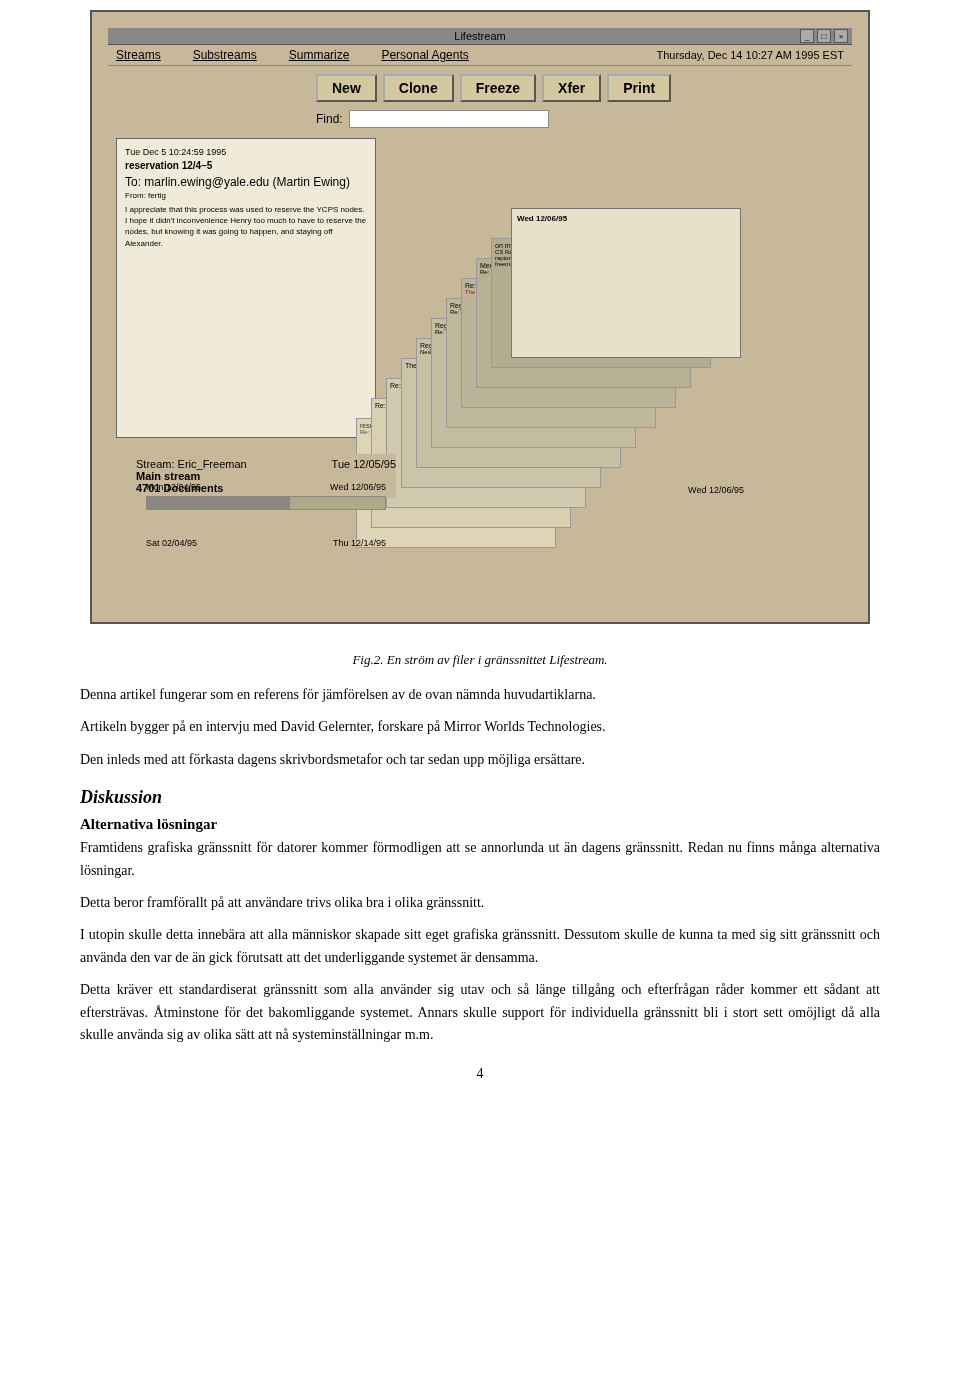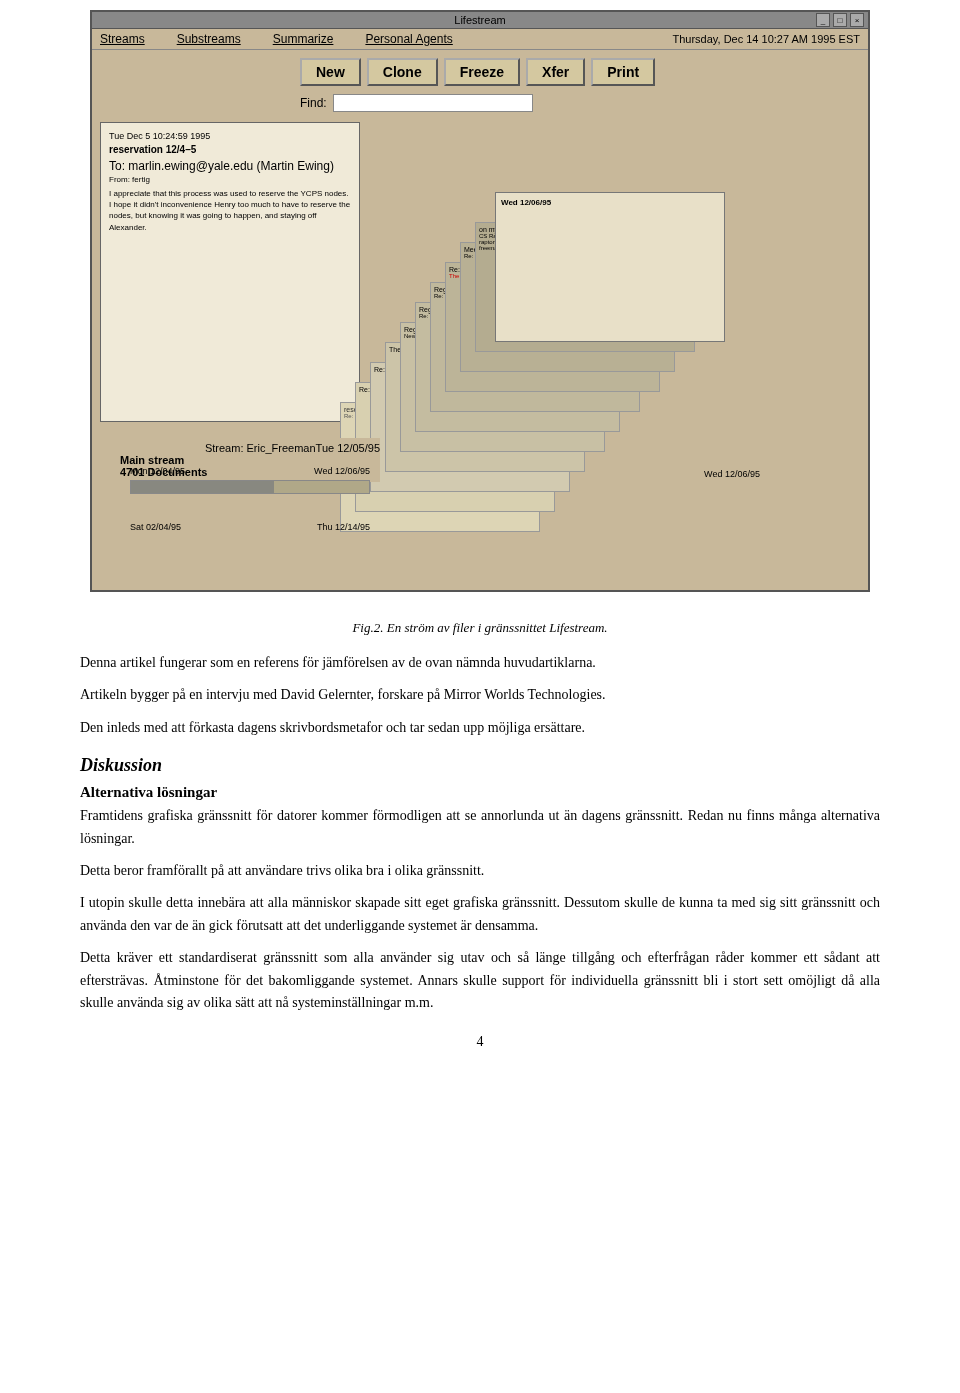--- a/index.html
+++ b/index.html
@@ -10,21 +10,21 @@
       min-height: 1393px;
       color: #000000;
     }
 
     
     .screenshot-container {
       width: 780px;
       margin: 10px auto;
       border: 2px solid #555;
       background: #c8b89a;
-      padding: 0;
+      padding: 16px;
     }
 
     
     .title-bar {
       background: #888;
       display: flex;
       align-items: center;
       justify-content: center;
       padding: 2px 6px;
       font-size: 11px;
@@ -331,21 +331,21 @@
 
       <div class="main-card">
         <div class="main-card-date">Tue Dec 5 10:24:59 1995</div>
         <div class="main-card-subject">reservation 12/4–5</div>
         <div style="font-size:12px; margin-bottom:2px;">To: marlin.ewing@yale.edu (Martin Ewing)</div>
         <div style="font-size:8px; margin-bottom:4px;">From: fertig</div>
         <div class="main-card-body">I appreciate that this process was used to reserve the YCPS nodes. I hope it didn't inconvenience Henry too much to have to reserve the nodes, but knowing it was going to happen, and staying off Alexander.</div>
       </div>
 
       <div class="stream-info">
-        <div style="display:flex; justify-content:flex-end; width:260px;">
+        <div style="display:flex; justify-content:space-between; width:260px;">
           <span>Stream: Eric_Freeman</span>
           <span>Tue 12/05/95</span>
         </div>
         <div class="stream-info-bold">Main stream</div>
         <div class="stream-info-bold">4701 Documents</div>
       </div>
 
       <div class="timeline-area">
         <div style="position:absolute; left:20px; bottom:40px;">
           <div class="timeline-dates">

